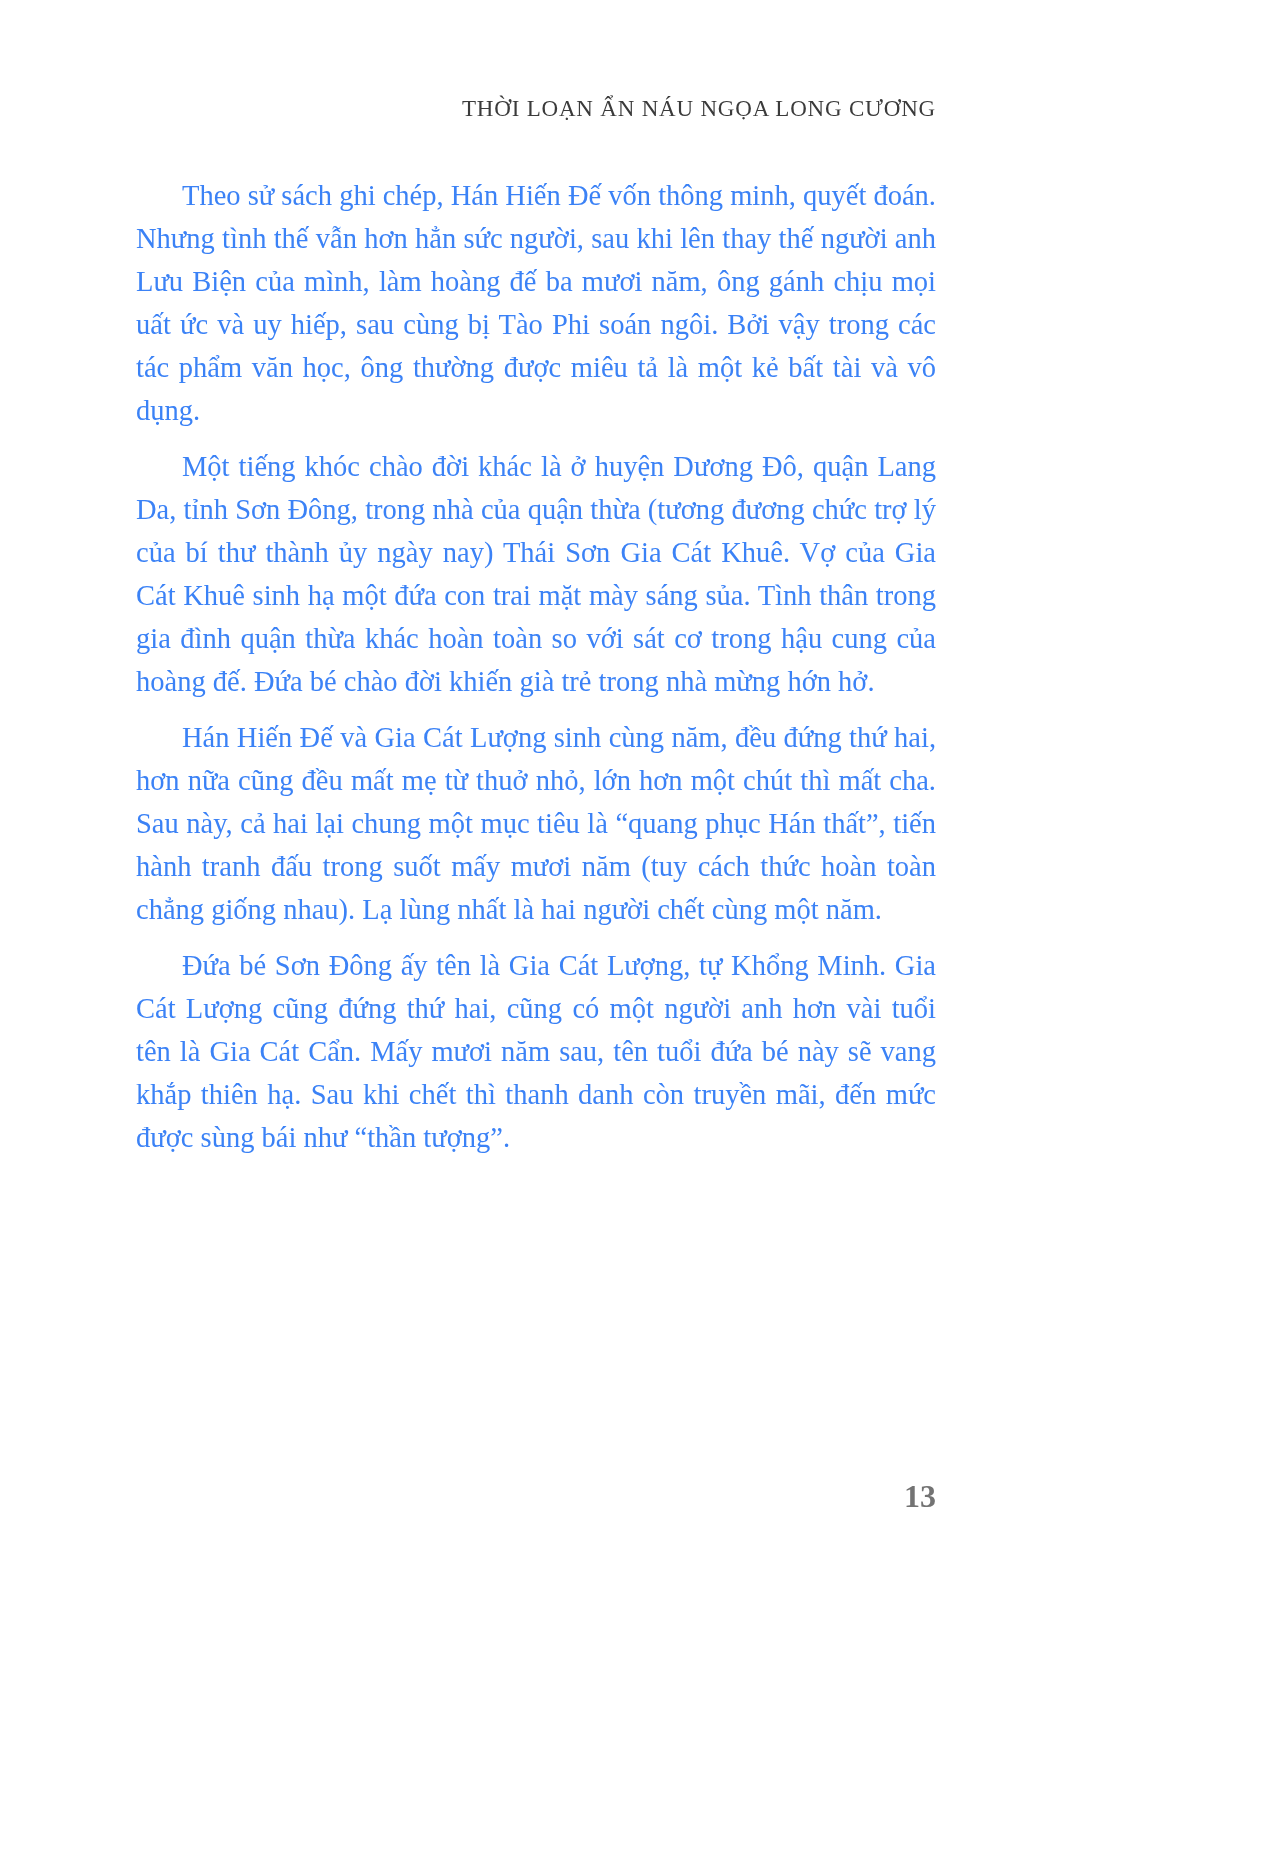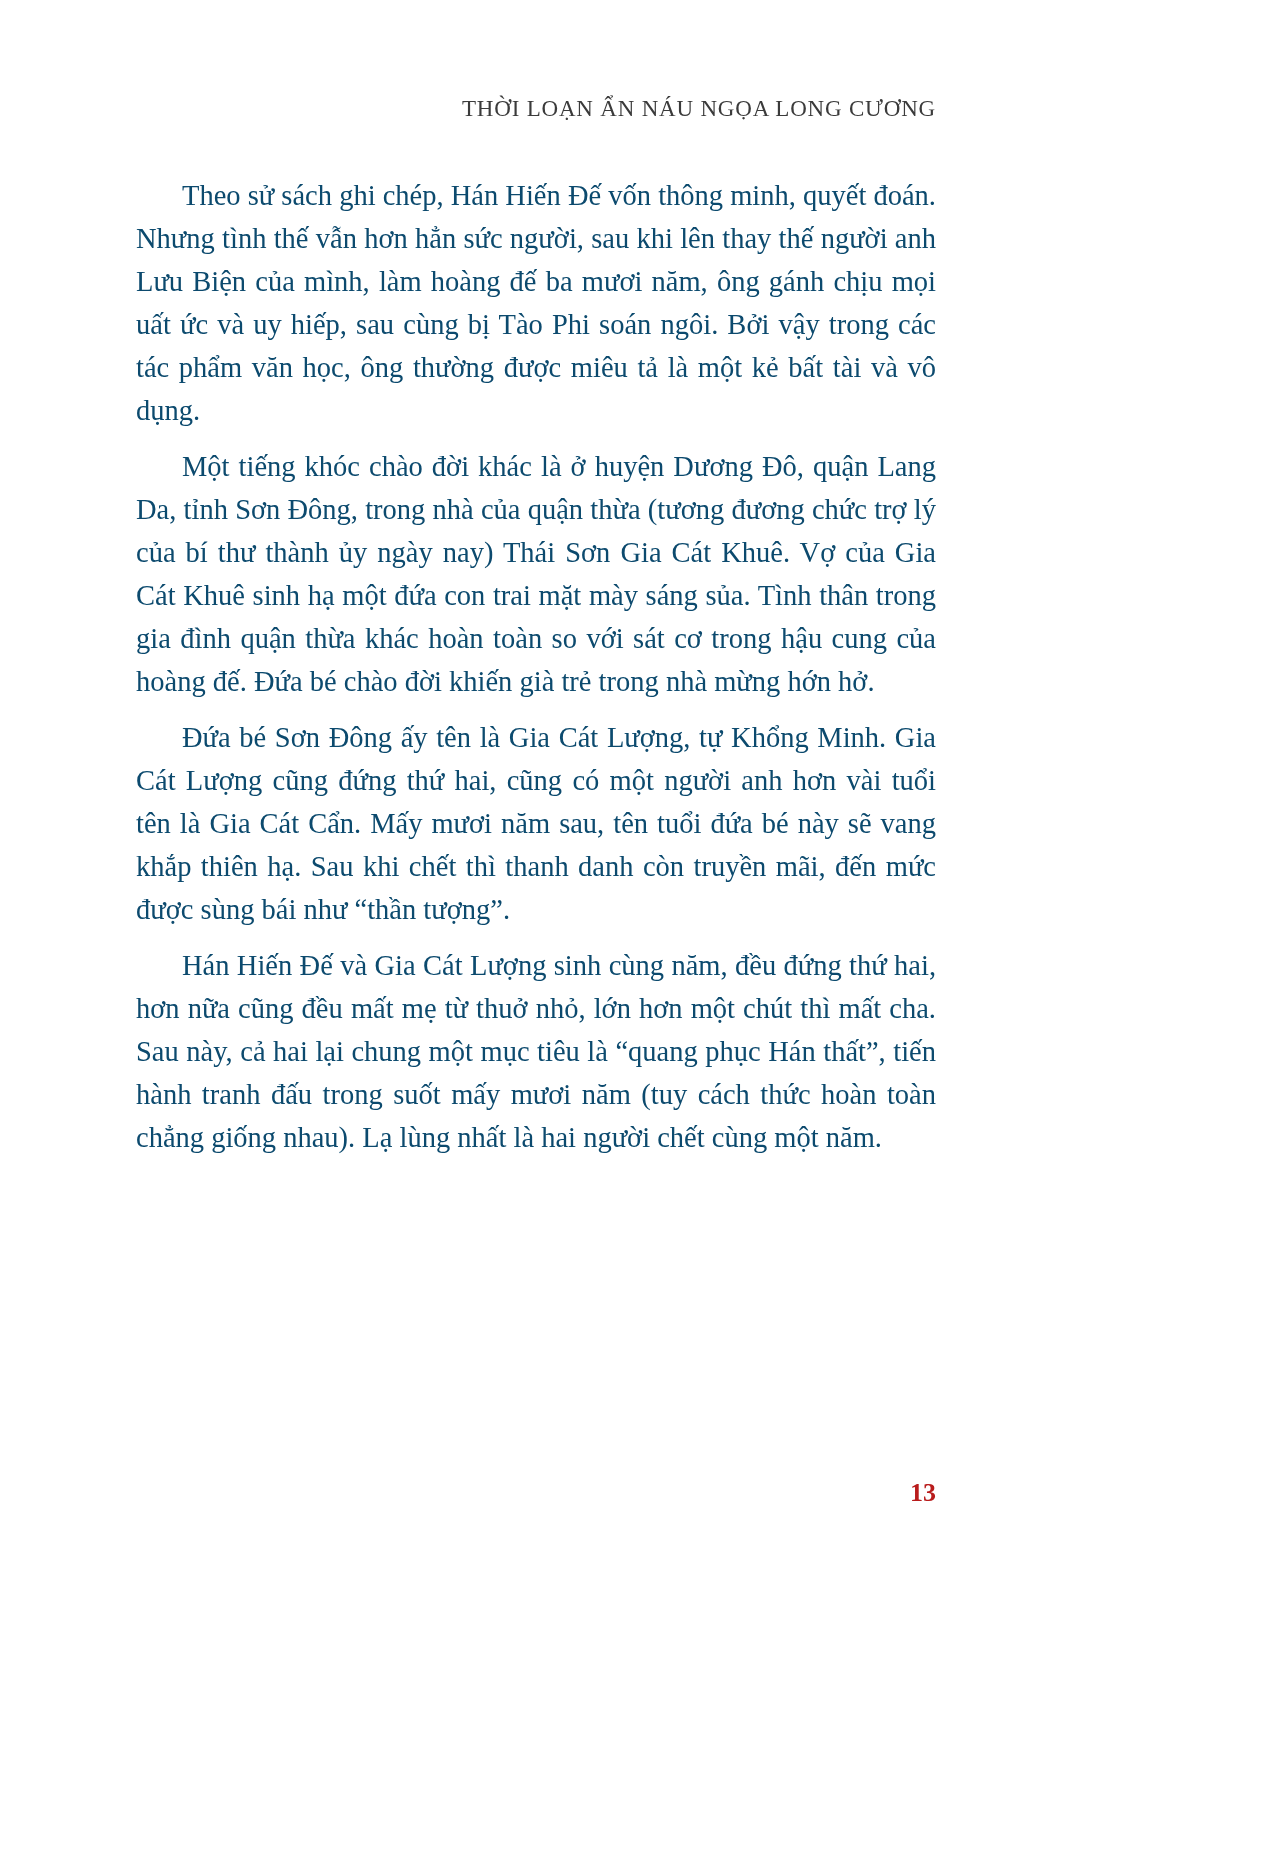--- a/index.html
+++ b/index.html
@@ -27,41 +27,41 @@
     letter-spacing: 0.8px;
     color: #3b3b3b;
     margin: 0 0 52px 0;
     white-space: nowrap;
   }
   .body-text p {
     font-size: 28.5px;
     line-height: 43px;
     text-align: justify;
     text-indent: 46px;
-    color: #0c4a6e;
+    color: #3b82f6;
     margin: 0 0 13px 0;
   }
   .page-number {
     position: absolute;
     left: 136px;
     top: 1478px;
     width: 800px;
     text-align: right;
-    font-size: 26px;
+    font-size: 32px;
     font-weight: bold;
-    color: #b91c1c;
+    color: #737373;
   }
 </style>
 </head>
 <body>
 
 <div class="page">
   <div class="content">
     <div class="running-head">THỜI LOẠN ẨN NÁU NGỌA LONG CƯƠNG</div>
     <div class="body-text">
       <p>Theo sử sách ghi chép, Hán Hiến Đế vốn thông minh, quyết đoán. Nhưng tình thế vẫn hơn hẳn sức người, sau khi lên thay thế người anh Lưu Biện của mình, làm hoàng đế ba mươi năm, ông gánh chịu mọi uất ức và uy hiếp, sau cùng bị Tào Phi soán ngôi. Bởi vậy trong các tác phẩm văn học, ông thường được miêu tả là một kẻ bất tài và vô dụng.</p>
       <p>Một tiếng khóc chào đời khác là ở huyện Dương Đô, quận Lang Da, tỉnh Sơn Đông, trong nhà của quận thừa (tương đương chức trợ lý của bí thư thành ủy ngày nay) Thái Sơn Gia Cát Khuê. Vợ của Gia Cát Khuê sinh hạ một đứa con trai mặt mày sáng sủa. Tình thân trong gia đình quận thừa khác hoàn toàn so với sát cơ trong hậu cung của hoàng đế. Đứa bé chào đời khiến già trẻ trong nhà mừng hớn hở.</p>
+      <p>Hán Hiến Đế và Gia Cát Lượng sinh cùng năm, đều đứng thứ hai, hơn nữa cũng đều mất mẹ từ thuở nhỏ, lớn hơn một chút thì mất cha. Sau này, cả hai lại chung một mục tiêu là “quang phục Hán thất”, tiến hành tranh đấu trong suốt mấy mươi năm (tuy cách thức hoàn toàn chẳng giống nhau). Lạ lùng nhất là hai người chết cùng một năm.</p>
       <p>Đứa bé Sơn Đông ấy tên là Gia Cát Lượng, tự Khổng Minh. Gia Cát Lượng cũng đứng thứ hai, cũng có một người anh hơn vài tuổi tên là Gia Cát Cẩn. Mấy mươi năm sau, tên tuổi đứa bé này sẽ vang khắp thiên hạ. Sau khi chết thì thanh danh còn truyền mãi, đến mức được sùng bái như “thần tượng”.</p>
-      <p>Hán Hiến Đế và Gia Cát Lượng sinh cùng năm, đều đứng thứ hai, hơn nữa cũng đều mất mẹ từ thuở nhỏ, lớn hơn một chút thì mất cha. Sau này, cả hai lại chung một mục tiêu là “quang phục Hán thất”, tiến hành tranh đấu trong suốt mấy mươi năm (tuy cách thức hoàn toàn chẳng giống nhau). Lạ lùng nhất là hai người chết cùng một năm.</p>
     </div>
   </div>
   <div class="page-number">13</div>
 </div>
 
 </body></html>

